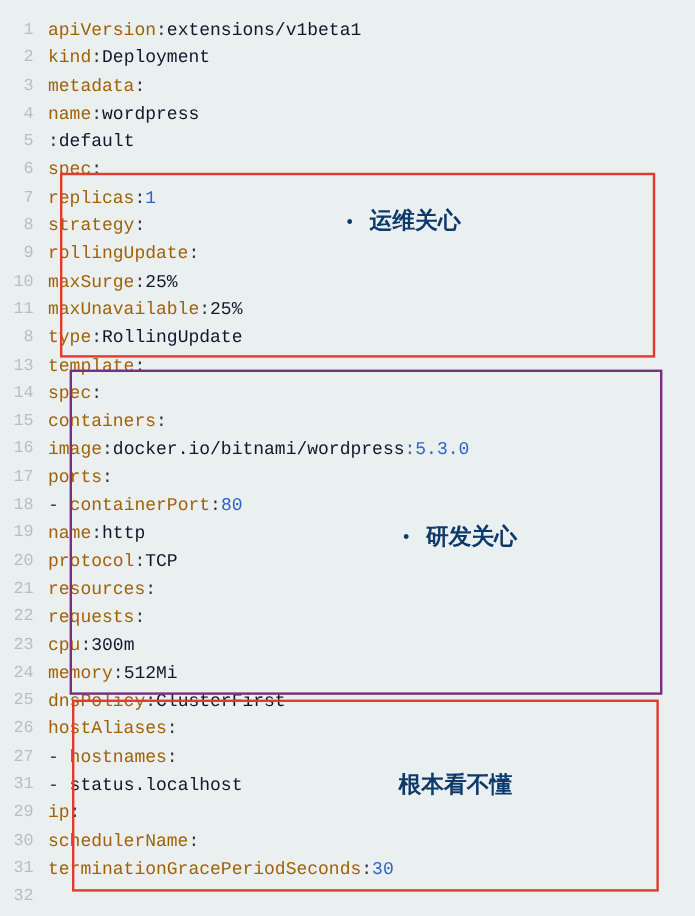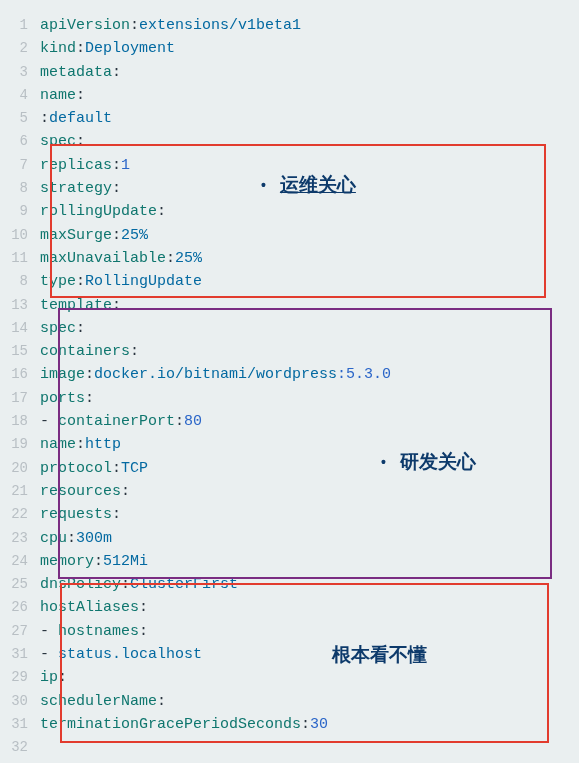--- a/index.html
+++ b/index.html
@@ -32,23 +32,23 @@
     text-align: right;
     color: #b8bfc4;
     font-size: 14px;
     padding-right: 12px;
     user-select: none;
   }
   .content {
     display: flex;
     align-items: center;
   }
-  .key { color: #0f766e; }
+  .key { color: #a16207; }
   .punc { color: #2a3540; }
-  .val { color: #0369a1; }
+  .val { color: #0f172a; }
   .num { color: #2a65c8; }
   .dash { color: #2a3540; }
 
   .box-red-1 {
     position: absolute;
     left: 50px;
     top: 144px;
     width: 492px;
     height: 150px;
     border: 2px solid #e23b2e;
@@ -72,34 +72,34 @@
     border: 2px solid #e23b2e;
     pointer-events: none;
   }
   .label {
     position: absolute;
     color: #0d3a6b;
     font-weight: bold;
     font-family: "PingFang SC","Microsoft YaHei","Hiragino Sans GB",sans-serif;
     font-size: 19px;
   }
-  .label1 { left: 261px; top: 173px; text-decoration: underline; }
-  .label2 { left: 336px; top: 450px; margin-left: 45px; }
+  .label1 { left: 289px; top: 173px; }
+  .label2 { left: 336px; top: 436px; }
   .label3 { left: 332px; top: 643px; text-align: center; }
   .bullet { display:inline-block; vertical-align:middle; margin-right: 14px; font-size:14px; }
 </style>
 </head>
 <body>
 
 <div class="wrap">
   <div class="code-area" id="code-area">
       <div class="line"><span class="ln">1</span><span class="content"><span class="key">apiVersion</span><span class="punc">:</span> <span class="val">extensions/v1beta1</span></span></div>
       <div class="line"><span class="ln">2</span><span class="content"><span class="key">kind</span><span class="punc">:</span> <span class="val">Deployment</span></span></div>
       <div class="line"><span class="ln">3</span><span class="content"><span class="key">metadata</span><span class="punc">:</span></span></div>
-      <div class="line"><span class="ln">4</span><span class="content">  <span class="key">name</span><span class="punc">:</span> </span></div>
+      <div class="line"><span class="ln">4</span><span class="content">  <span class="key">name</span><span class="punc">:</span> <span class="val">wordpress</span></span></div>
       <div class="line"><span class="ln">5</span><span class="content">  <span class="punc">:</span> <span class="val">default</span></span></div>
       <div class="line"><span class="ln">6</span><span class="content"><span class="key">spec</span><span class="punc">:</span></span></div>
       <div class="line"><span class="ln">7</span><span class="content">  <span class="key">replicas</span><span class="punc">:</span> <span class="num">1</span></span></div>
       <div class="line"><span class="ln">8</span><span class="content">  <span class="key">strategy</span><span class="punc">:</span></span></div>
       <div class="line"><span class="ln">9</span><span class="content">    <span class="key">rollingUpdate</span><span class="punc">:</span></span></div>
       <div class="line"><span class="ln">10</span><span class="content">      <span class="key">maxSurge</span><span class="punc">:</span> <span class="val">25%</span></span></div>
       <div class="line"><span class="ln">11</span><span class="content">      <span class="key">maxUnavailable</span><span class="punc">:</span> <span class="val">25%</span></span></div>
       <div class="line"><span class="ln">8</span><span class="content">    <span class="key">type</span><span class="punc">:</span> <span class="val">RollingUpdate</span></span></div>
       <div class="line"><span class="ln">13</span><span class="content">  <span class="key">template</span><span class="punc">:</span></span></div>
       <div class="line"><span class="ln">14</span><span class="content">    <span class="key">spec</span><span class="punc">:</span></span></div>

